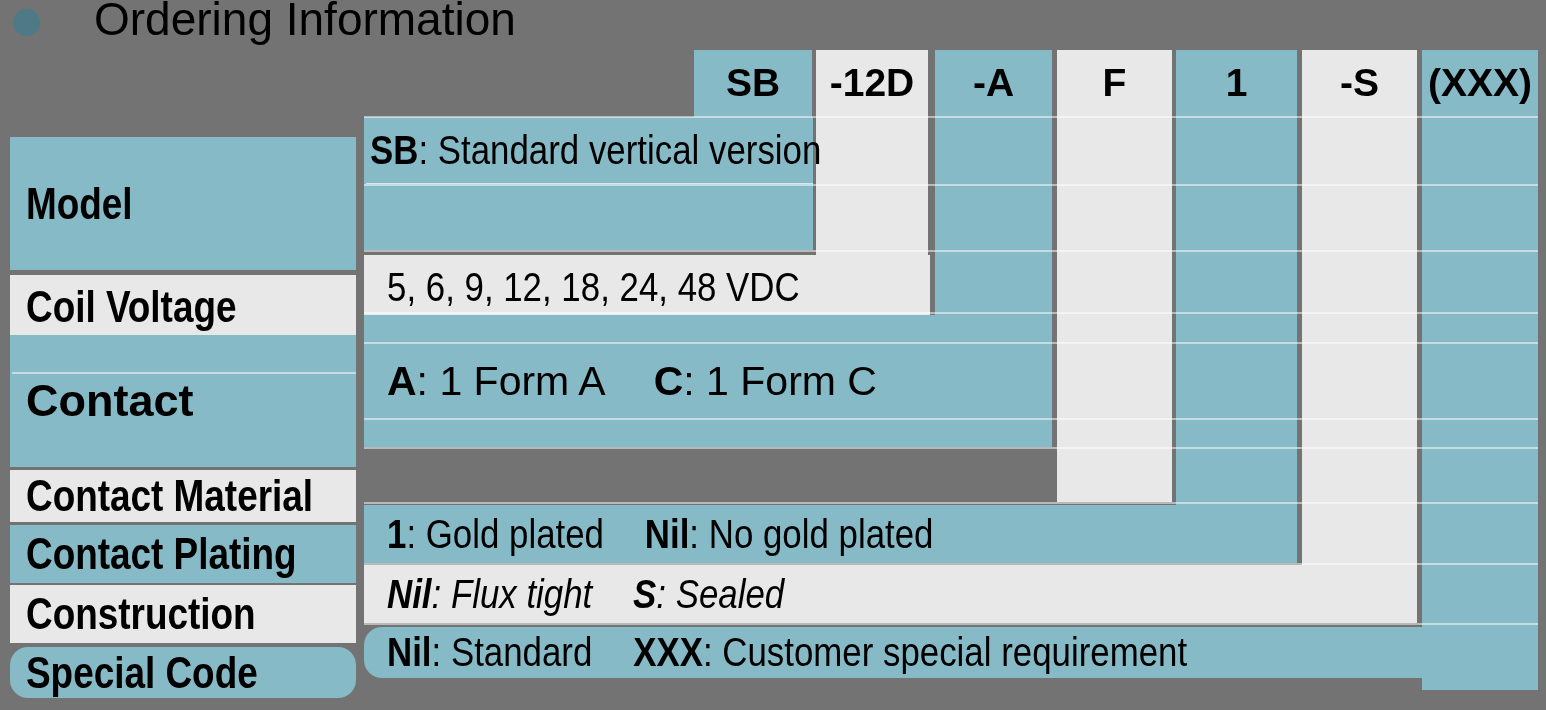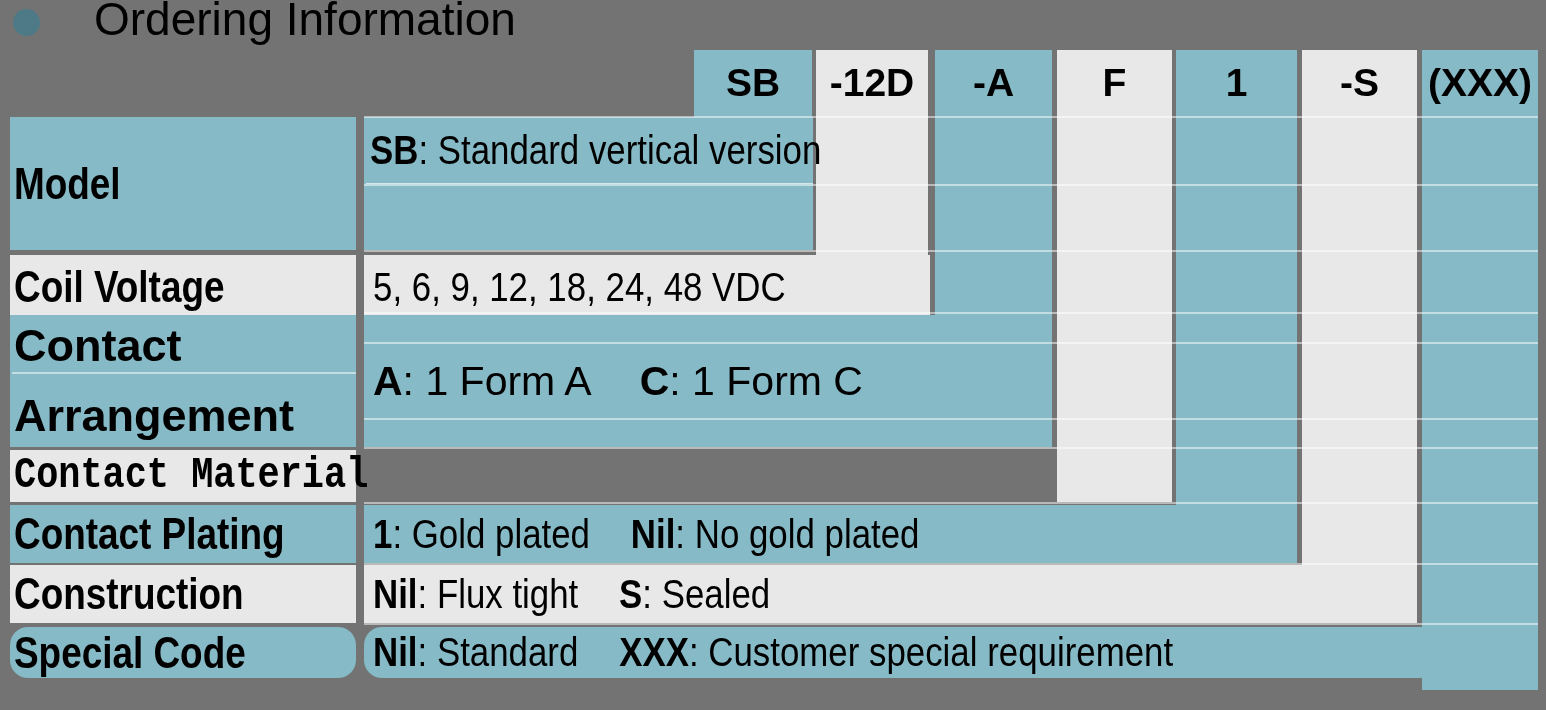--- a/index.html
+++ b/index.html
@@ -19,39 +19,39 @@
   .c3{left:935px;width:117px;height:397px;}
   .c4{left:1057px;width:115px;height:452px;}
   .c5{left:1176px;width:121px;height:513px;}
   .c6{left:1302px;width:115px;height:573px;}
   .c7{left:1422px;width:116px;height:640px;}
   .code{height:66px;line-height:66px;text-align:center;font-weight:bold;font-size:39px;}
   
   .rlabel{
     position:absolute;left:10px;width:346px;box-sizing:border-box;
     display:flex;flex-direction:column;justify-content:center;
-    padding-left:4px;font-weight:bold;font-size:45px;line-height:1.05;
+    padding-left:16px;font-weight:bold;font-size:45px;line-height:1.05;margin-top:20px;
   }
   .rdesc{
     position:absolute;left:364px;box-sizing:border-box;
-    display:flex;align-items:center;padding-left:9px;font-size:41px;white-space:nowrap;
+    display:flex;align-items:center;padding-left:23px;font-size:41px;white-space:nowrap;
   }
   .l1{top:117px;height:133px;}
   .l2{top:255px;height:64px;}
   .l3{top:315px;height:132px;}
-  .l4{top:450px;height:52px;font-family:Liberation Mono, monospace;}
+  .l4{top:450px;height:52px;}
   .l5{top:505px;height:58px;}
   .l6{top:565px;height:58px;}
   .l7{top:627px;height:51px;border-radius:18px;}
   .w1{width:449px;}
   .w2{width:566px;}
   .w3{width:688px;}
   .w4{width:808px;}
   .w5{width:933px;}
-  .w6{width:1053px;}
+  .w6{width:1053px;font-style:italic;}
   .w7{width:1174px;}
   
   .stack{flex-direction:column;align-items:stretch;padding-left:0;}
   .sub{height:66px;display:flex;align-items:center;padding-left:6px;box-sizing:border-box;}
   .subline{height:1px;margin:0 0 0 2px;background:rgba(255,255,255,.65);}
   
   .cond{display:inline-block;transform:scaleX(.85);transform-origin:0 50%;white-space:nowrap;}
   .condL{display:inline-block;transform:scaleX(.82);transform-origin:0 50%;white-space:nowrap;}
   .opt b{font-weight:bold;}
   .g2{margin-left:48px;}
@@ -105,21 +105,20 @@
 
   <div class="rlabel gray l2">
     <span class="condL">Coil Voltage</span>
   </div>
   <div class="rdesc gray l2 w2">
     <span class="cond opt"><b></b><span>5, 6, 9, 12, 18, 24, 48 VDC</span></span>
   </div>
 
   <div class="rlabel teal l3">
     <span class="lline">Contact</span>
-    <span class="lline">Arrangement</span>
   </div>
   <div class="rdesc teal l3 w3">
     <span><span class="opt"><b>A</b><span>: 1 Form A</span></span><span class="opt g2"><b>C</b><span>: 1 Form C</span></span></span>
   </div>
 
   <div class="rlabel gray l4">
     <span class="condL">Contact Material</span>
   </div>
 
   <div class="rlabel teal l5">

